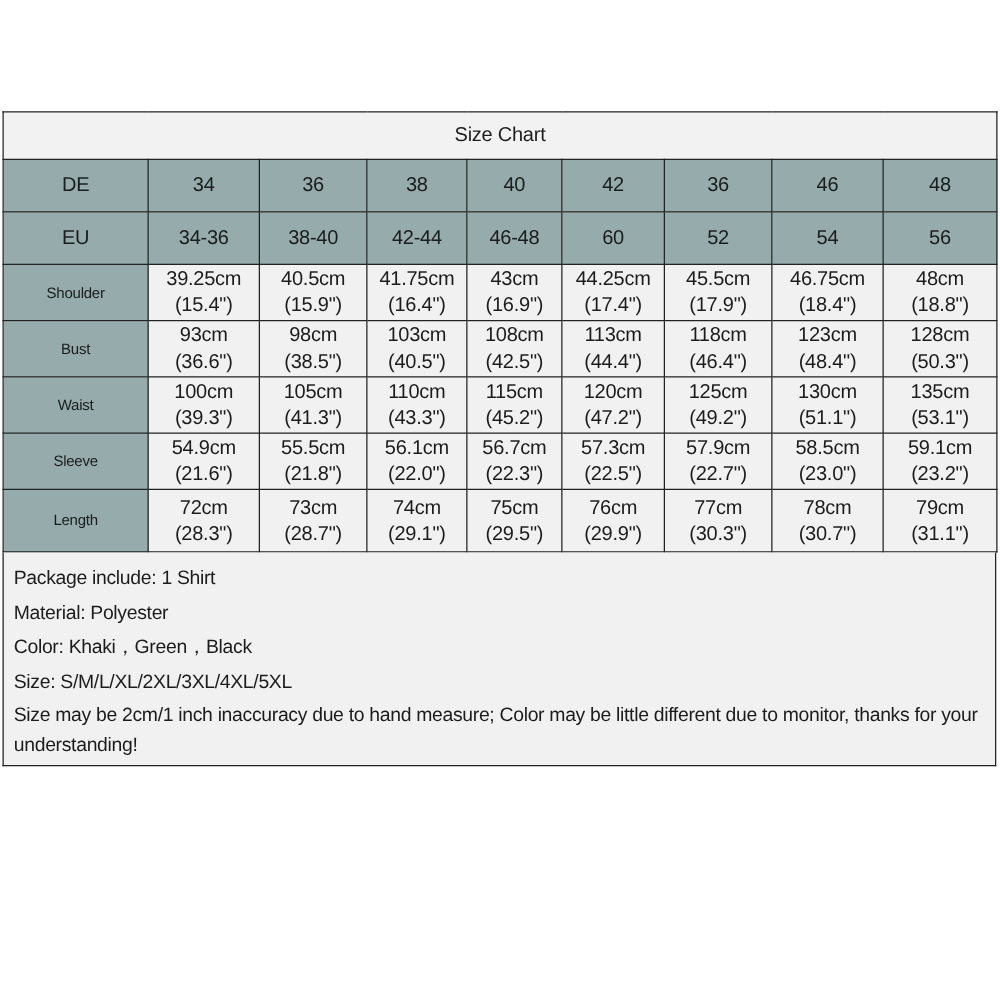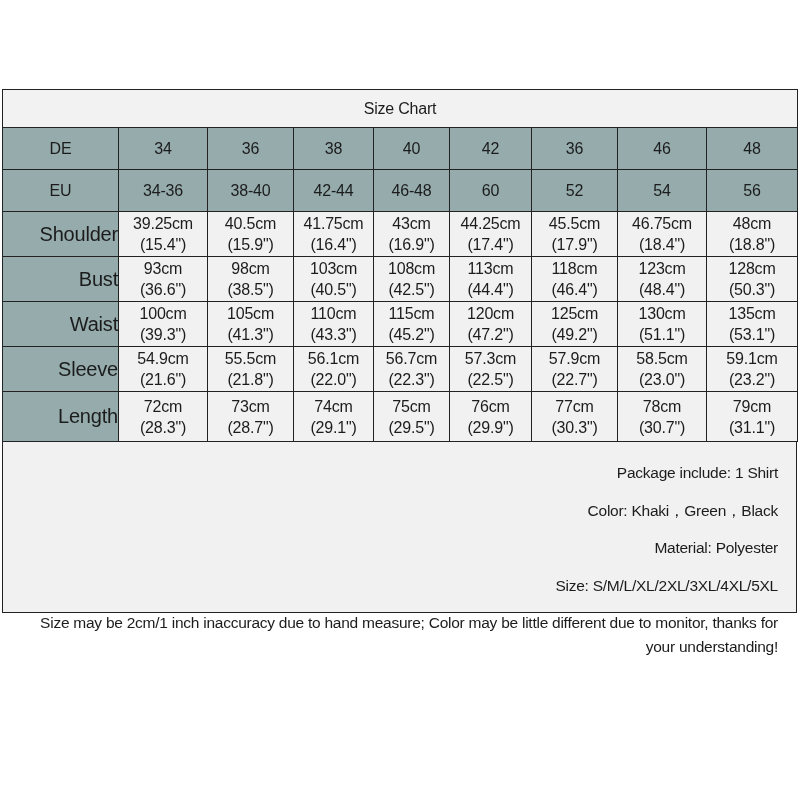--- a/index.html
+++ b/index.html
@@ -5,28 +5,28 @@
     html, body { margin: 0; padding: 0; background: #ffffff; }
     body { width: 800px; height: 800px; position: relative; overflow: hidden;
            font-family: "Liberation Sans", sans-serif; color: #1c1c1c; }
     .sheet { position: absolute; left: 2px; top: 89px; width: 795px; }
     table.chart { border-collapse: collapse; width: 795px; table-layout: fixed; border-radius: 20px; }
     table.chart td { border: 1.5px solid #222; text-align: center; vertical-align: middle;
                      padding: 0; font-size: 16px; letter-spacing: -0.2px; }
     .title-row td { background: #f2f2f2; height: 37px; font-size: 15.5px; }
     .size-row td { background: #95abac; height: 41px; }
     .measure-row td { background: #f1f1f1; height: 44px; font-size: 15.5px; line-height: 21px; }
-    .measure-row td.lbl { background: #95abac; font-size: 20px; text-align: right; }
+    .measure-row td.lbl { background: #95abac; font-size: 12px; }
     .measure-row.tall td { height: 49px; }
     .size-row td.lbl { font-size: 16px; }
     .cm, .in { display: block; }
     .info { border: 1.5px solid #222; border-top: none; background: #f1f1f1;
             height: 171px; box-sizing: border-box; padding: 5px 4px 0 4px;
             font-size: 15.5px; line-height: 23.6px; letter-spacing: -0.25px; }
-    .info div { margin: 14px; text-align: right; }
+    .info div { margin: 4px; }
   </style>
 </head>
 <body>
 
 <div class="sheet">
   <table class="chart">
     <colgroup>
       <col style="width:116px">
         <col style="width:89px">
         <col style="width:86px">
@@ -238,18 +238,18 @@
       <td>
             <span class="cm">79cm</span>
             <span class="in">(31.1")</span>
           </td>
     </tr>
   </tbody>
     </table>
 
   <div class="info">
     <div>Package include:  1 Shirt</div>
+    <div>Material: Polyester</div>
     <div>Color: Khaki，Green，Black</div>
-    <div>Material: Polyester</div>
     <div>Size: S/M/L/XL/2XL/3XL/4XL/5XL</div>
     <div>Size may be 2cm/1 inch inaccuracy due to hand measure; Color may be little different due to monitor, thanks for your understanding!</div>
   </div>
 </div>
 
 </body></html>

